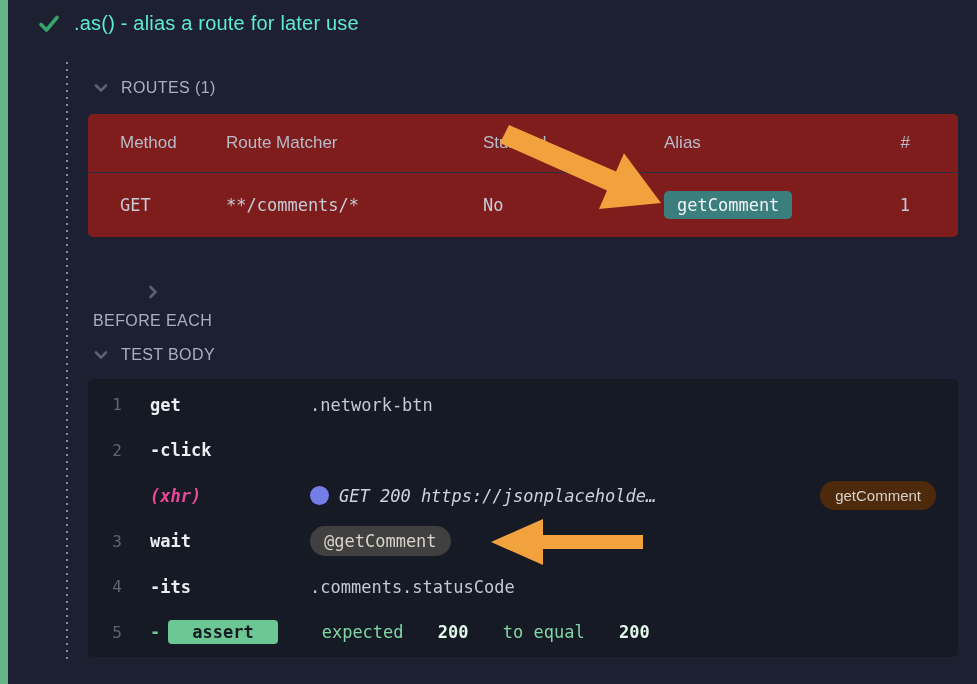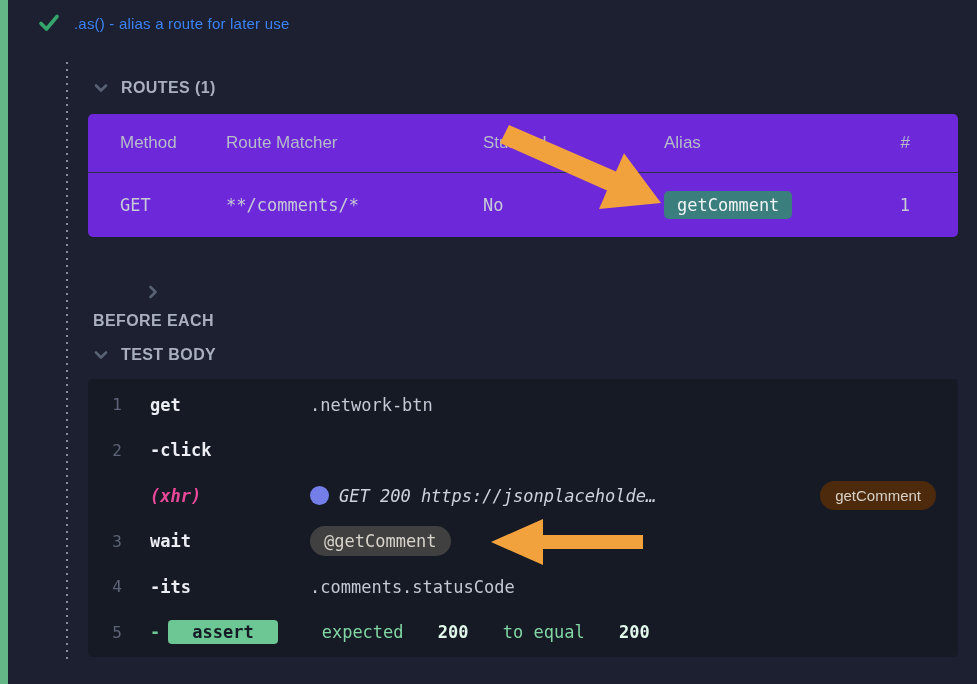--- a/index.html
+++ b/index.html
@@ -15,46 +15,45 @@
     background:#64b687;
   }
   
   .test-header {
     position:absolute; left:38px; top:12px;
     display:flex; align-items:center; gap:14px;
     cursor:pointer;
   }
   .check-icon { width:22px; height:22px; }
   .test-title {
-    color:#3b82f6; font-size:15px; letter-spacing:.2px;
+    color:#5eead4; font-size:20px; letter-spacing:.2px;
   }
   
   .dotted-line {
     position:absolute; left:66px; top:62px; width:2px; height:600px;
     background-image:repeating-linear-gradient(to bottom,#868c9c 0 2px,transparent 2px 7px);
   }
   
   .section-header {
     position:absolute; left:93px;
     display:flex; align-items:center; gap:12px;
     cursor:pointer;
-    font-weight:bold;
   }
   .section-header .chev { width:16px; height:16px; flex:0 0 auto; }
   .section-label {
     color:#a9afc0; font-size:16px; letter-spacing:.4px;
   }
   #routes-header { top:79px; }
   #before-header { top:284px;flex-direction:column; }
   #testbody-header { top:346px; }
 
   
   .routes-panel {
     position:absolute; left:88px; top:114px; width:870px; height:123px;
-    background:#6d28d9; border-radius:5px;
+    background:#7f1d1d; border-radius:5px;
   }
   .rt-head {
     display:flex; align-items:center; height:59px;
     border-bottom:1px solid #2b3042;
     color:#b6bcc9; font-size:17px;
   }
   .rt-row {
     display:flex; align-items:center; height:63px;
     font-family:"DejaVu Sans Mono", monospace;
     font-size:17px; color:#c6cbd7;

